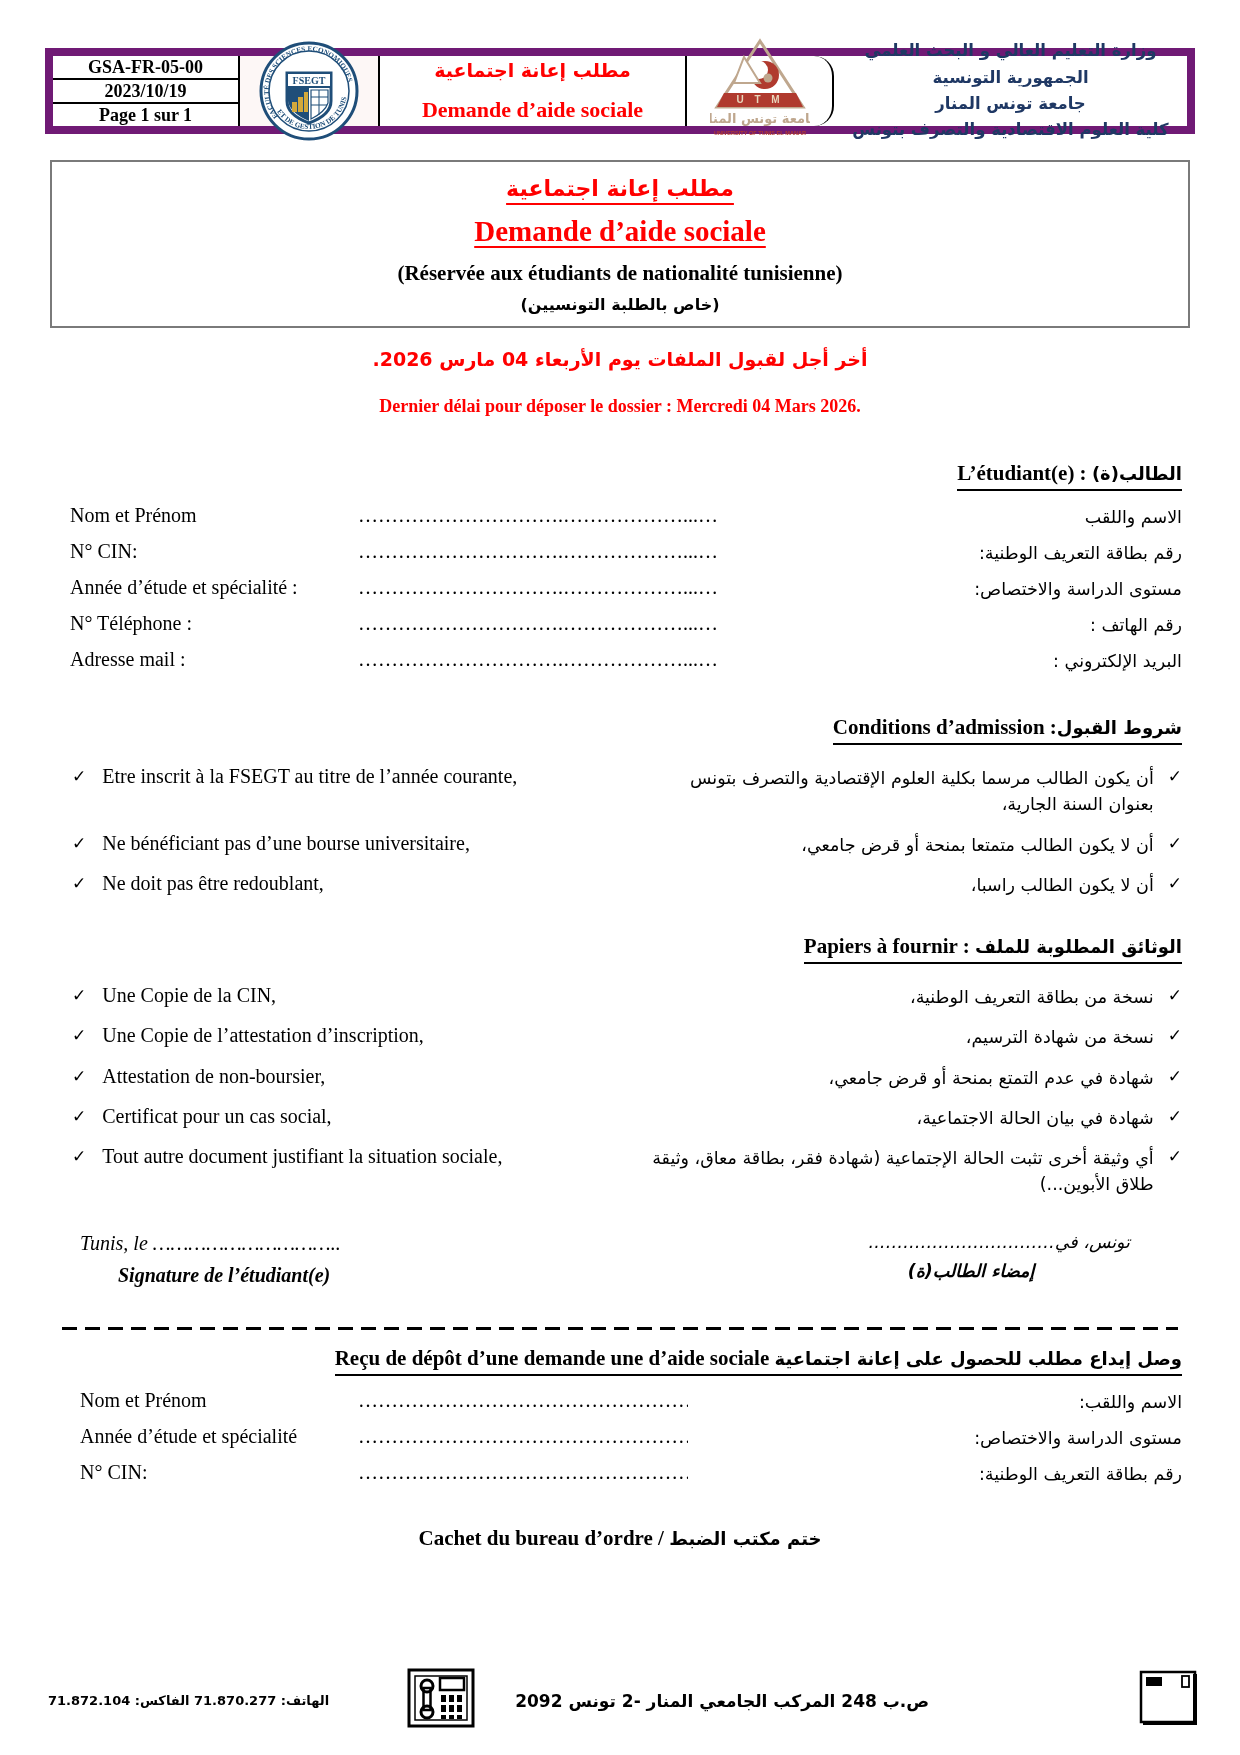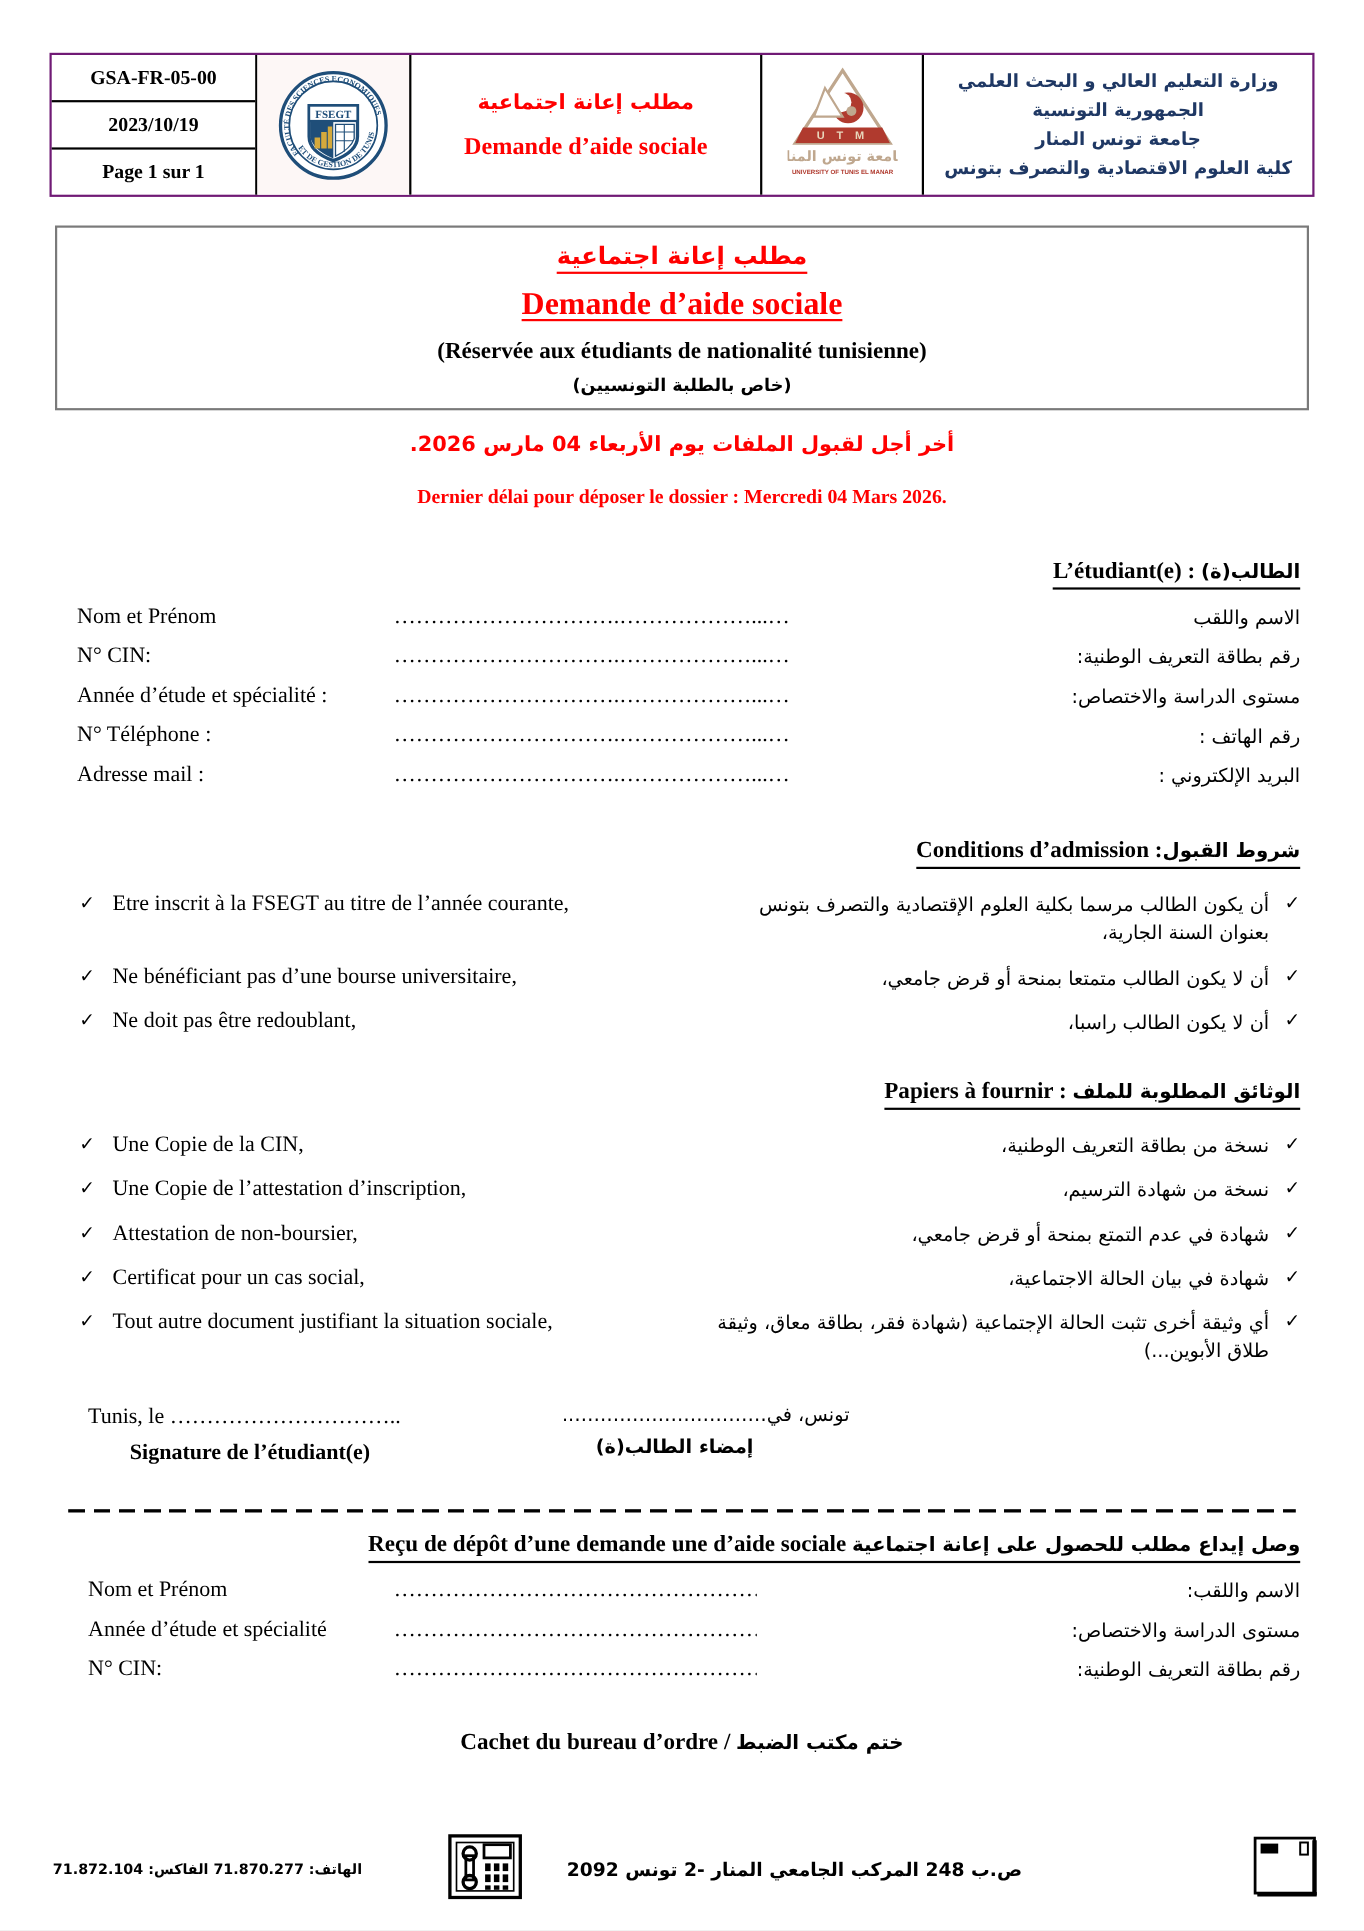--- a/index.html
+++ b/index.html
@@ -1,29 +1,29 @@
 <!DOCTYPE html>
 <html lang="fr"><head>
 <meta charset="utf-8">
 <style>
   html,body{margin:0;padding:0;background:#e8e8e8;}
   .page{
     position:relative; width:1240px; height:1755px; margin:0 auto; background:#ffffff;
     font-family:"Liberation Serif", serif; color:#000; overflow:hidden;
   }
   
-  .hdr{display:flex; margin:48px 45px 0 45px; border:2px solid #701a75; height:131px; box-sizing:border-box;}
+  .hdr{display:flex; margin:48px 45px 0 45px; border:8px solid #701a75; height:86px; box-sizing:border-box;}
   .hdr-left{width:185px; border-right:2px solid #000; display:flex; flex-direction:column; font-weight:bold; font-size:18px;}
   .hdr-cell{flex:1; display:flex; align-items:center; justify-content:center; border-bottom:2px solid #000;}
   .hdr-cell.last{border-bottom:none;}
   .hdr-logo-fsegt{width:138px; border-right:2px solid #000; display:flex; align-items:center; justify-content:center; background:#fdf7f6;}
   .hdr-title{flex:1; border-right:2px solid #000; display:flex; flex-direction:column; align-items:center; justify-content:center; gap:16px; color:#ff0000; font-weight:bold;}
   .hdr-title .ar{font-size:19px; font-family:"DejaVu Sans", sans-serif; direction:rtl;}
   .hdr-title .fr{font-size:22px;}
-  .hdr-logo-utm{width:145px; border-right:2px solid #000; display:flex; align-items:center; justify-content:center;}
+  .hdr-logo-utm{width:145px; border-right:2px solid #000; display:flex; align-items:center; justify-content:center;border-radius:20px;}
   .hdr-ministry{width:353px; display:flex; flex-direction:column; justify-content:center; text-align:center;
     font-weight:bold; font-size:16.5px; color:#1F3864; line-height:1.6; direction:rtl; font-family:"DejaVu Sans", sans-serif;}
   
   .title-box{margin:26px 50px 0 50px; border:2px solid #7a7a7a; text-align:center; padding:14px 10px 12px;}
   .tb-ar{color:#ff0000; font-weight:bold; font-size:22px; direction:rtl; font-family:"DejaVu Sans", sans-serif;
     text-decoration:underline; text-decoration-color:#ff0000; text-decoration-thickness:2px; text-underline-offset:7px;}
   .tb-fr{color:#ff0000; font-weight:bold; font-size:29px; margin-top:14px;
     text-decoration:underline; text-decoration-color:#ff0000; text-decoration-thickness:2px; text-underline-offset:5px;}
   .tb-note-fr{font-weight:bold; font-size:21px; margin-top:13px;}
   .tb-note-ar{font-weight:bold; font-size:16px; margin-top:9px; direction:rtl; font-family:"DejaVu Sans", sans-serif;}
@@ -42,21 +42,21 @@
   .frow .ar{flex:1; direction:rtl; font-family:"DejaVu Sans", sans-serif; font-size:17.5px; padding-right:0; text-align:start; padding-left:4px;}
   .frow .ar, .sig-right, .chkrow .arside{padding-right:0;}
   .rightpad{padding-right:52px; box-sizing:border-box;}
   
   .chkrow{display:flex; justify-content:space-between; margin-top:14px; font-size:20px;}
   .chkrow .frside{width:530px; display:flex; gap:16px; padding-left:14px; box-sizing:border-box; align-items:flex-start;}
   .chkrow .arside{width:530px; direction:rtl; display:flex; gap:14px; box-sizing:border-box; align-items:flex-start;
     font-family:"DejaVu Sans", sans-serif; font-size:17.5px; text-align:start; line-height:1.5;}
   .chk{font-family:"DejaVu Sans", sans-serif; font-size:17px; line-height:1.4;}
   
-  .sig{display:flex; justify-content:flex-start; margin-top:34px; font-size:20px;}
+  .sig{display:flex; justify-content:space-between; margin-top:34px; font-size:20px;font-style:italic;}
   .sig-left{padding-left:22px;}
   .sig-left .l2{font-weight:bold; margin-top:9px; padding-left:38px;}
   .sig-right{width:460px; direction:rtl; font-family:"DejaVu Sans", sans-serif; font-size:17.5px;}
   .sig-right .l1{text-align:start;}
   .sig-right .l2{font-weight:bold; margin-top:9px; text-align:center; padding-left:90px;}
   
   .dash{margin:40px 62px 0 62px; height:3px;
     background:repeating-linear-gradient(90deg,#000 0 15px,transparent 15px 23px);}
   .receipt-head{margin-top:16px;}
   .cachet{text-align:center; font-weight:bold; font-size:21px; margin-top:42px;}

